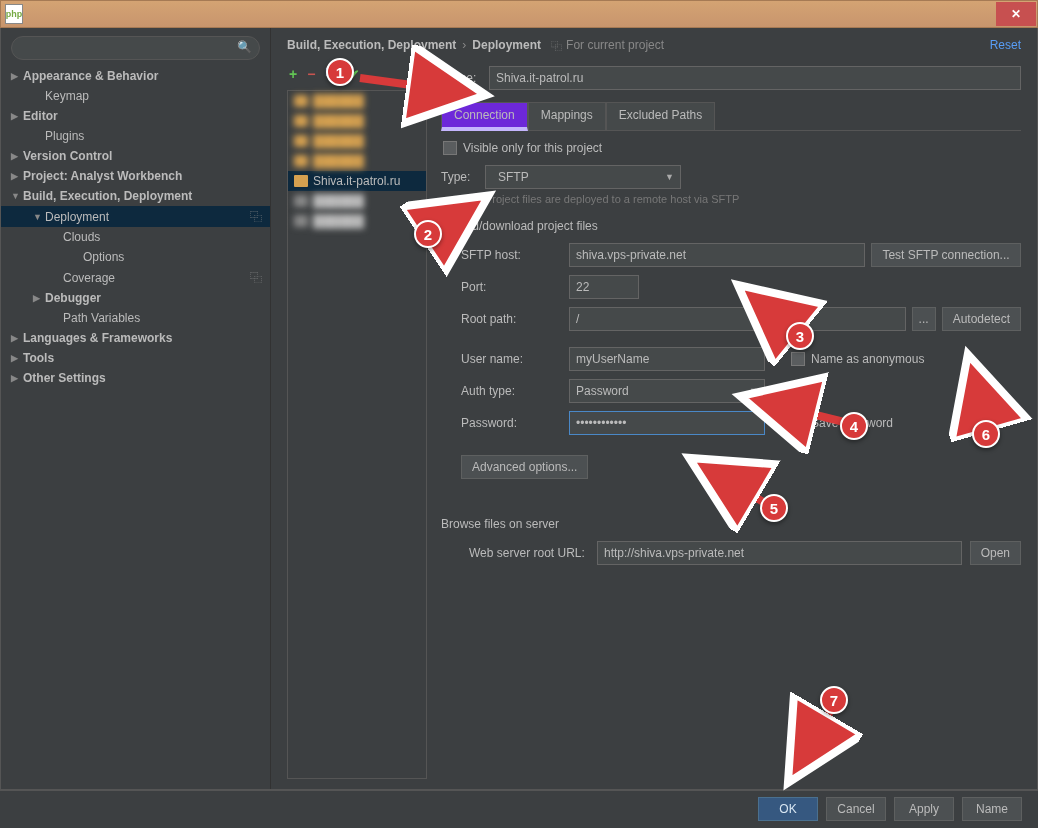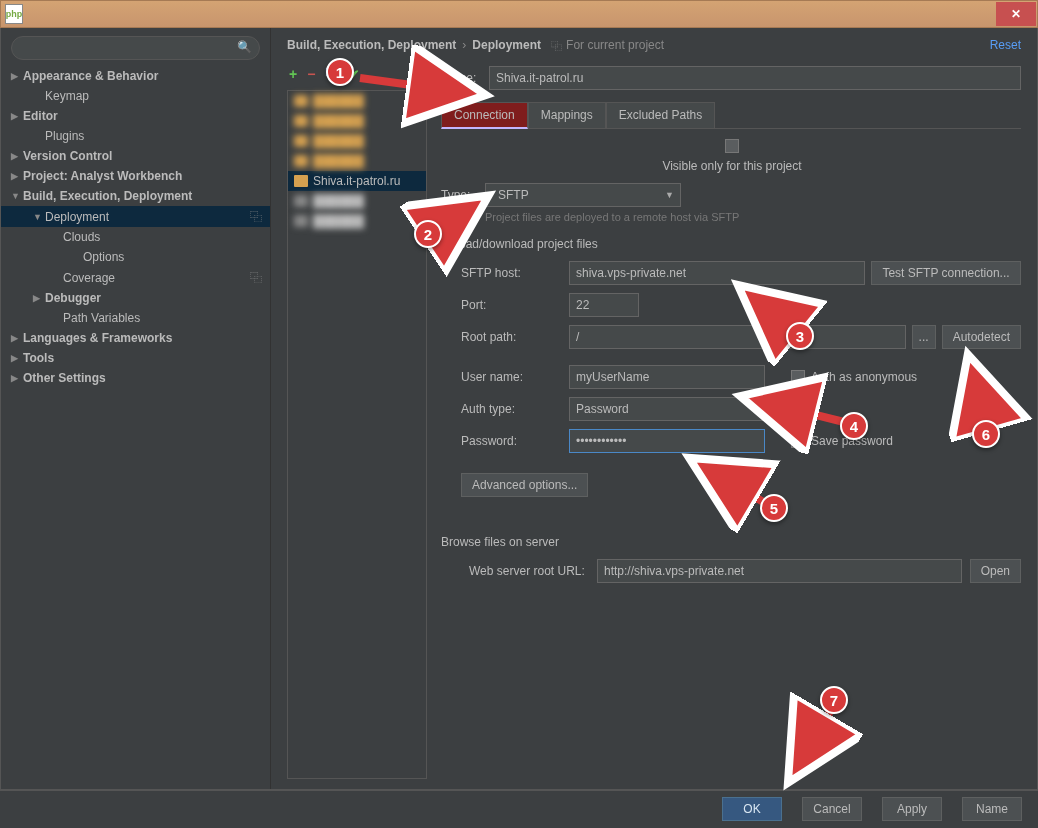--- a/index.html
+++ b/index.html
@@ -62,23 +62,23 @@
 
 .form-right { flex: 1; display: flex; flex-direction: column; }
 .name-row { display: flex; align-items: center; gap: 10px; margin-bottom: 12px; margin-top: 4px; }
 .name-row label { width: 38px; color: #bbb; }
 .text-input { background: #45494a; border: 1px solid #646464; color: #bbb; padding: 3px 6px; height: 24px; outline: none; }
 .name-row .text-input { flex: 1; }
 
 
 .tabs { display: flex; border-bottom: 1px solid #555; margin-bottom: 10px; }
 .tab { padding: 5px 12px; color: #bbb; cursor: pointer; background: #45494a; border: 1px solid #555; border-bottom: none; margin-right: 0; }
-.tab.active { background: #7f1d1d; border-bottom: 2px solid #c4b5fd; margin-bottom: -1px; }
-
-.chk-row { display: flex; align-items: center; gap: 6px; margin-bottom: 10px; padding-left: 2px; flex-direction: column; }
+.tab.active { background: #6d28d9; border-bottom: 4px solid #c4b5fd; margin-bottom: -1px; }
+
+.chk-row { display: flex; align-items: center; gap: 6px; margin-bottom: 10px; padding-left: 2px; }
 .chk { width: 14px; height: 14px; background: #5a5d5f; border: 1px solid #777; }
 
 .type-row { display: flex; align-items: center; gap: 10px; margin-bottom: 4px; }
 .type-row label { width: 34px; }
 .select { background: #45494a; border: 1px solid #646464; color: #bbb; padding: 3px 6px; height: 24px; display: flex; align-items: center; gap: 6px; position: relative; }
 .select .arrow-d { position: absolute; right: 6px; font-size: 9px; color: #aaa; }
 .type-row .select { width: 196px; }
 .hint { color: #777; font-size: 11px; margin-left: 44px; margin-bottom: 14px; }
 
 .group-label { color: #bbb; margin-bottom: 10px; font-size: 12px; }
@@ -89,21 +89,21 @@
 .small-btn { width: 24px; padding: 0; text-align: center; }
 
 .adv-wrap { margin: 14px 0 18px 20px; }
 
 .section-label { color: #bbb; margin: 20px 0 10px 0; }
 .url-row { display: flex; align-items: center; gap: 8px; margin-left: 28px; }
 .url-row label { width: 120px; }
 .url-row .text-input { flex: 1; }
 
 
-.footer { height: 36px; border-top: 1px solid #555; display: flex; align-items: center; justify-content: flex-end; padding: 0 16px; gap: 20px; background: #3c3f41; }
+.footer { height: 36px; border-top: 1px solid #555; display: flex; align-items: center; justify-content: flex-end; padding: 0 16px; gap: 8px; background: #3c3f41; }
 .footer .btn { min-width: 60px; text-align: center; }
 .footer .btn.primary { background: #365880; border-color: #4a708f; color: #d8e6f2; }
 
 
 .anno { position: absolute; pointer-events: none; }
 .circle { width: 28px; height: 28px; background: #d73a3a; border: 2px solid #fff; border-radius: 50%; display: flex; align-items: center; justify-content: center; color: #fff; font-weight: bold; font-size: 15px; box-shadow: 0 2px 4px rgba(0,0,0,0.4); }
 svg.arrow-svg { position: absolute; top: 0; left: 0; width: 1038px; height: 828px; pointer-events: none; }
 </style>
 </head>
 <body>
@@ -291,21 +291,21 @@
         </div>
 
         <div style="height:10px"></div>
 
         <div class="form-grid">
           <label>User name:</label>
           <div class="row-flex">
             <input class="text-input" style="width: 196px;" value="myUserName">
             <div style="width:14px"></div>
             <span class="chk"></span>
-            <span>Auth as anonymous</span>
+            <span>Name as anonymous</span>
           </div>
 
           <label>Auth type:</label>
           <div>
             <div class="select" style="width:196px">
               <span>Password</span>
               <span class="arrow-d">▼</span>
             </div>
           </div>
 

